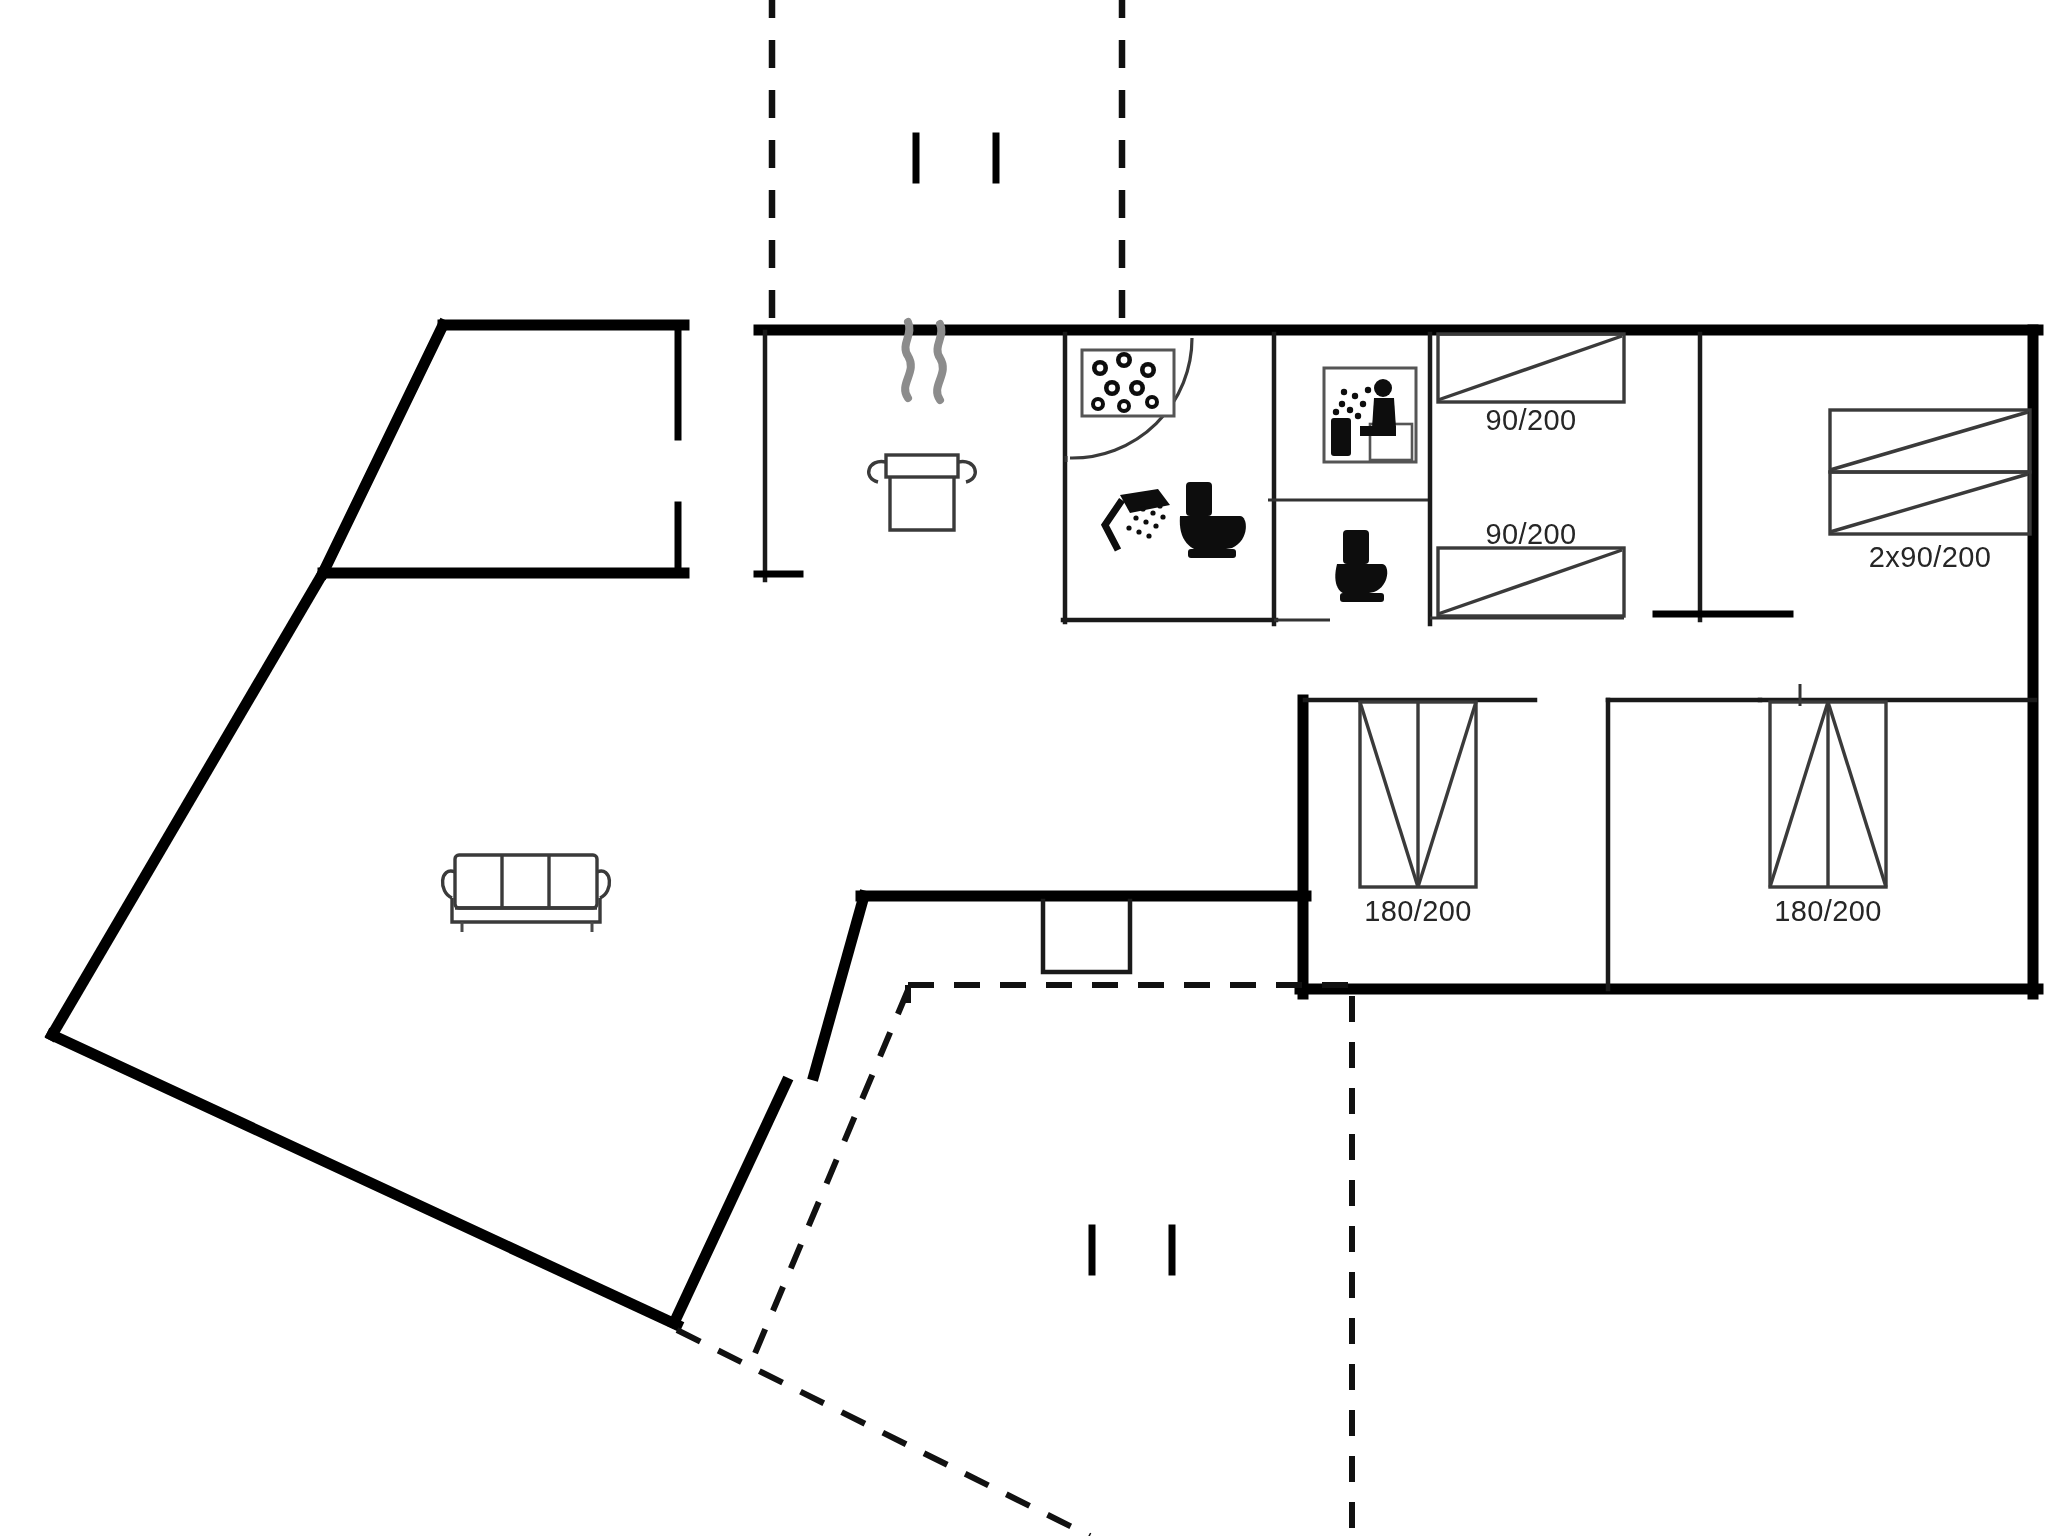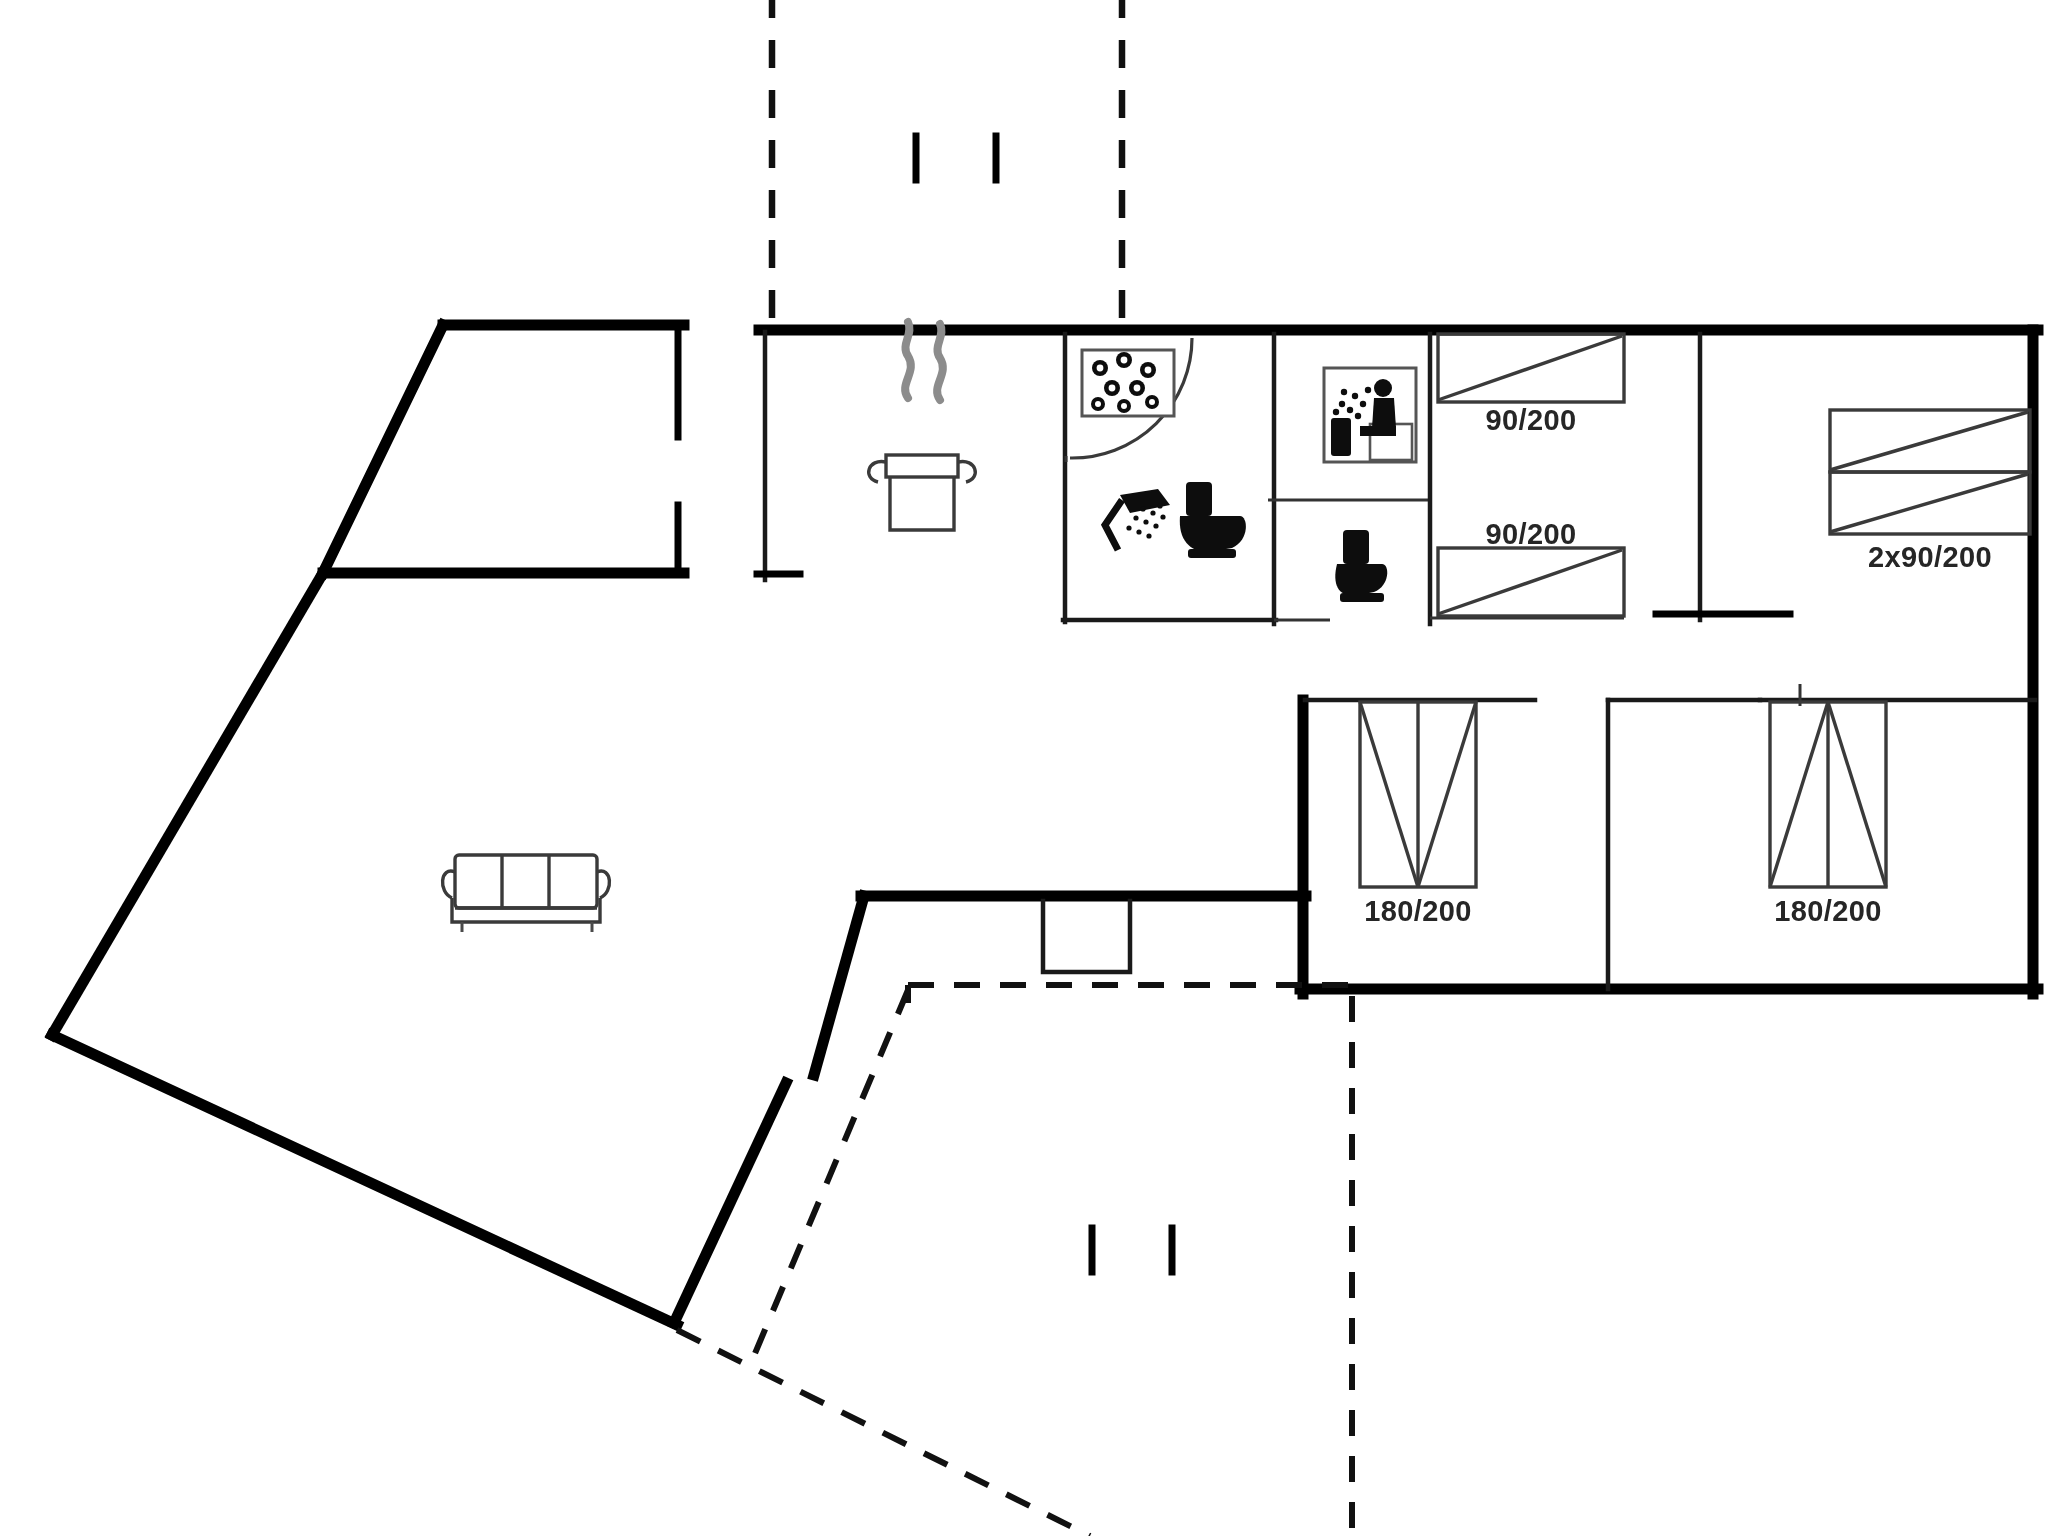--- a/index.html
+++ b/index.html
@@ -11,21 +11,20 @@
     width: 2048px;
     height: 1536px;
     font-family: "Liberation Sans", sans-serif;
     overflow: hidden;
   }
   #floorplan-root {
     position: relative;
     width: 2048px;
     height: 1536px;
     background: #ffffff;
-    font-weight: bold;
   }
   svg.plan {
     display: block;
     width: 2048px;
     height: 1536px;
   }
   .wall-thick {
     stroke: #000000;
     stroke-width: 11;
     fill: none;

